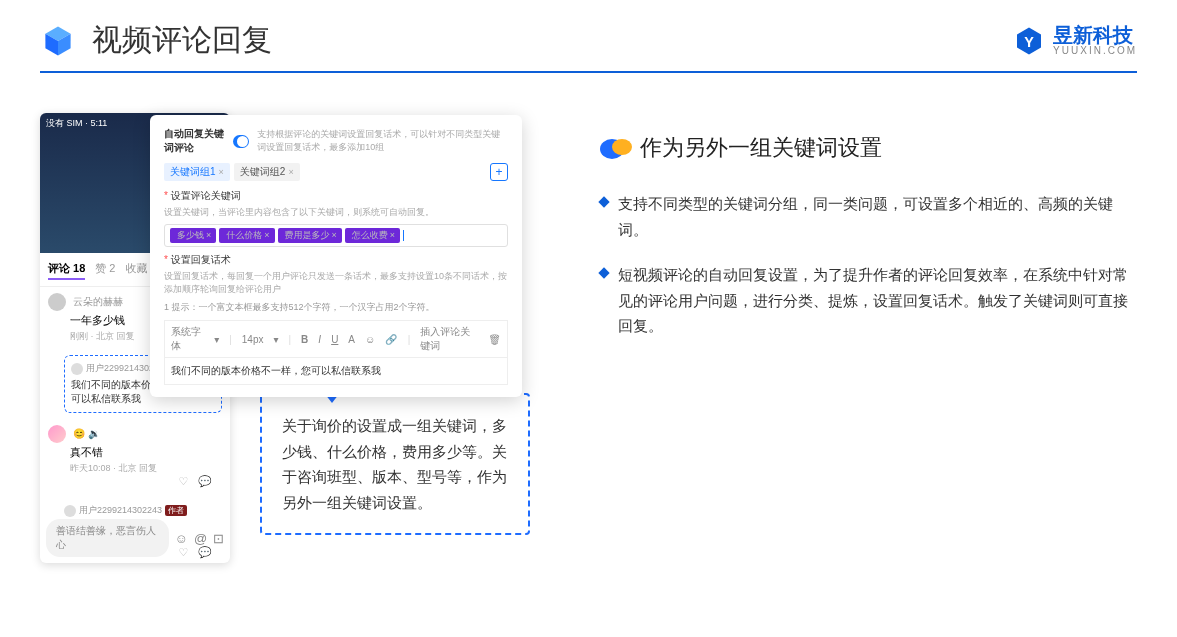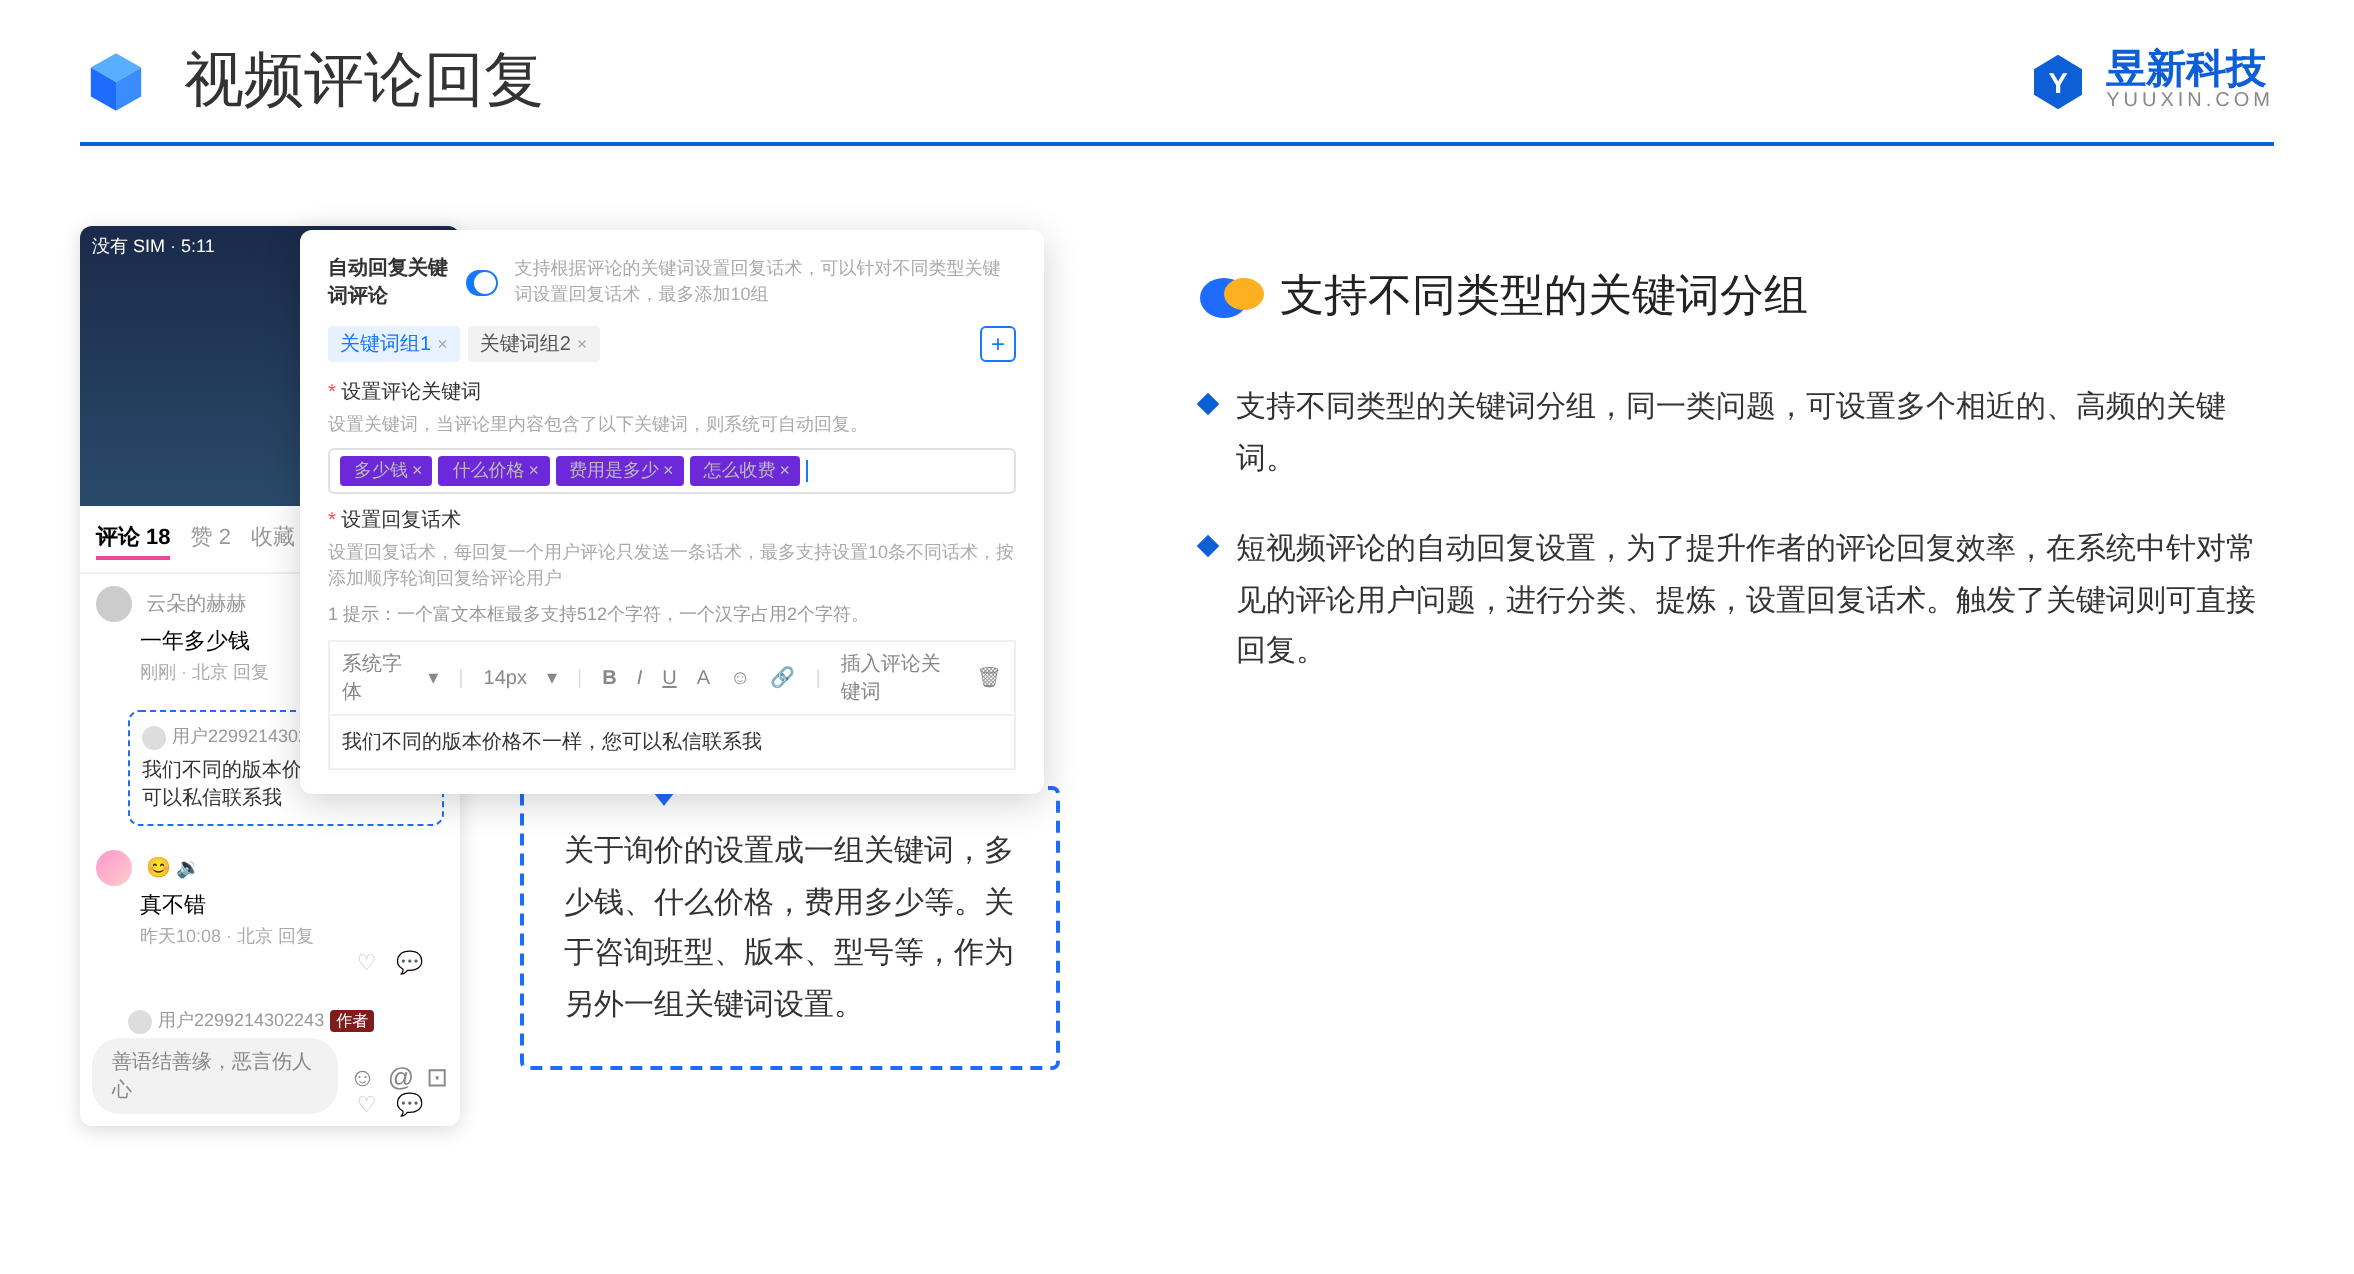--- a/index.html
+++ b/index.html
@@ -16,21 +16,21 @@
 .divider { height: 2px; background: #0d5fd8; margin: 0 40px 20px 40px; }
 
 .content { display: flex; padding: 0 40px; gap: 40px; }
 .left-col { width: 520px; position: relative; }
 .right-col { flex: 1; padding-top: 40px; }
 
 .phone-mock { position: absolute; top: 20px; left: 0; width: 190px; height: 450px; background: #fff; border-radius: 6px; box-shadow: 0 2px 10px rgba(0,0,0,0.15); overflow: hidden; font-size: 11px; color: #555; }
 .phone-top { height: 140px; background: linear-gradient(180deg, #1a2a4a 0%, #2a4a6a 100%); position: relative; }
 .phone-status { color: #fff; font-size: 9px; padding: 4px 6px; }
 .phone-tabs { display: flex; gap: 10px; padding: 8px 8px 6px; border-bottom: 1px solid #eee; font-size: 11px; }
-.phone-tab-active { color: #000; font-weight: 600; border-bottom: 2px solid #ec4899; padding-bottom: 2px; }
+.phone-tab-active { color: #000; font-weight: 600; border-bottom: 2px solid #8b5cf6; padding-bottom: 2px; }
 .phone-tab { color: #999; }
 .comment-row { padding: 6px 8px; }
 .comment-avatar { display: inline-block; width: 18px; height: 18px; border-radius: 50%; background: #ccc; vertical-align: middle; margin-right: 4px; }
 .comment-name { color: #999; font-size: 10px; }
 .comment-text { color: #000; font-size: 11px; margin: 2px 0 2px 22px; }
 .comment-meta { color: #aaa; font-size: 9px; margin-left: 22px; }
 .reply-bubble { margin: 6px 8px 6px 24px; border: 1px dashed #1e6cff; border-radius: 6px; padding: 6px; background: #fff; }
 .reply-name { color: #999; font-size: 9px; display: flex; align-items: center; gap: 3px; }
 .tag-author { background: #7f1d1d; color: #fff; font-size: 8px; padding: 0 3px; border-radius: 2px; }
 .reply-text { font-size: 10px; color: #333; margin-top: 3px; }
@@ -226,21 +226,21 @@
   </div>
 
   <div class="right-col">
     <div class="section-head">
       <div class="bubble-icon">
         <svg viewBox="0 0 32 28" width="32" height="28">
           <ellipse cx="12" cy="13" rx="12" ry="10" fill="#1e6cff"></ellipse>
           <ellipse cx="22" cy="11" rx="10" ry="8" fill="#ffb020"></ellipse>
         </svg>
       </div>
-      <div class="section-title">支持不同类型的关键词分组</div>
+      <div class="section-title">作为另外一组关键词设置</div>
     </div>
     <div class="bullet-item">
       <div class="diamond"></div>
       <div class="bullet-text">支持不同类型的关键词分组，同一类问题，可设置多个相近的、高频的关键词。</div>
     </div>
     <div class="bullet-item">
       <div class="diamond"></div>
       <div class="bullet-text">短视频评论的自动回复设置，为了提升作者的评论回复效率，在系统中针对常见的评论用户问题，进行分类、提炼，设置回复话术。触发了关键词则可直接回复。</div>
     </div>
   </div>

